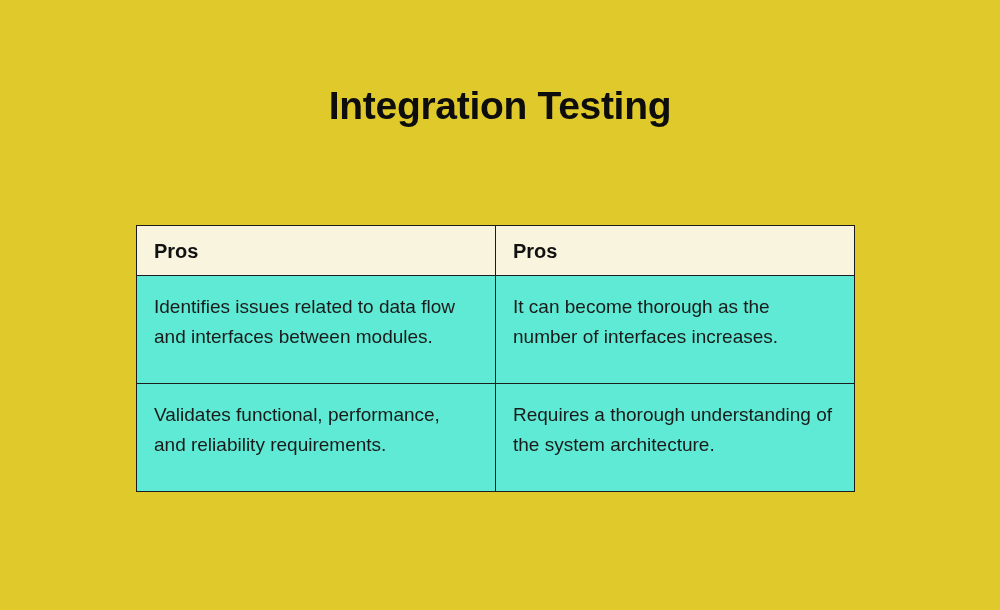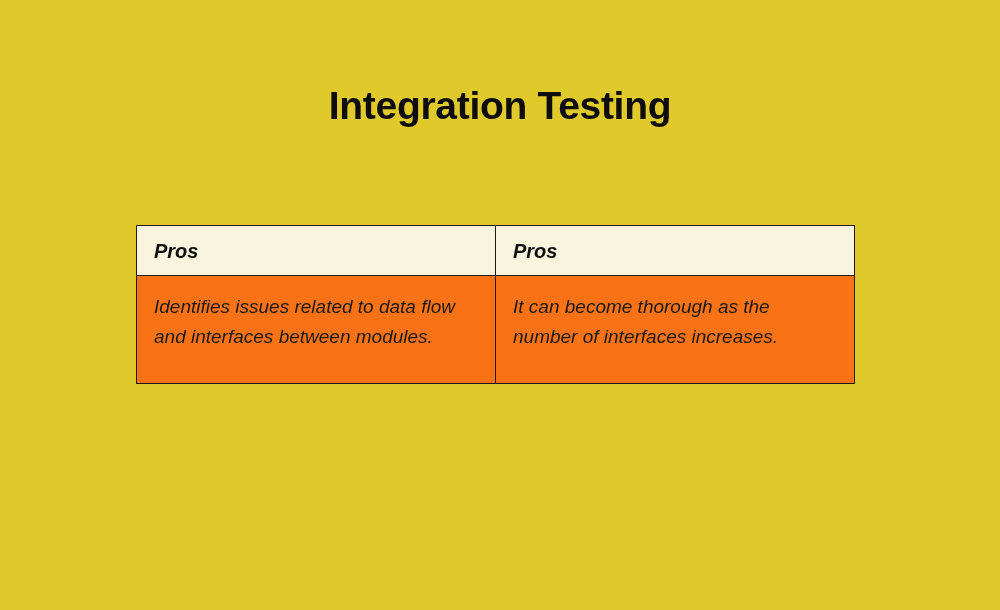--- a/index.html
+++ b/index.html
@@ -57,32 +57,31 @@
     background: #f8f4de;
     height: 49px;
     padding: 13px 16px 12px 17px;
     font-size: 20px;
     font-weight: 700;
     color: #111111;
     line-height: 24px;
   }
 
   .pros-cons-table tbody td {
-    background: #f97316;
+    background: #5eead4;
     padding: 16px 22px 18px 17px;
     font-size: 19px;
     font-weight: 400;
     color: #1a1a1a;
     line-height: 29.5px;
     height: 108px;
   }
 
   .cell-text {
     display: block;
-    font-style: italic;
   }
 </style>
 </head>
 <body>
 
 <div class="slide">
 
   <h1 class="page-title">Integration Testing</h1>
 
   <table class="pros-cons-table">
@@ -98,16 +97,24 @@
     </thead>
     <tbody>
       <tr>
         <td>
           <span class="cell-text">Identifies issues related to data flow and interfaces between modules.</span>
         </td>
         <td>
           <span class="cell-text">It can become thorough as the number of interfaces increases.</span>
         </td>
       </tr>
+      <tr>
+        <td>
+          <span class="cell-text">Validates functional, performance, and reliability requirements.</span>
+        </td>
+        <td>
+          <span class="cell-text">Requires a thorough understanding of the system architecture.</span>
+        </td>
+      </tr>
     </tbody>
   </table>
 
 </div>
 
 </body></html>

